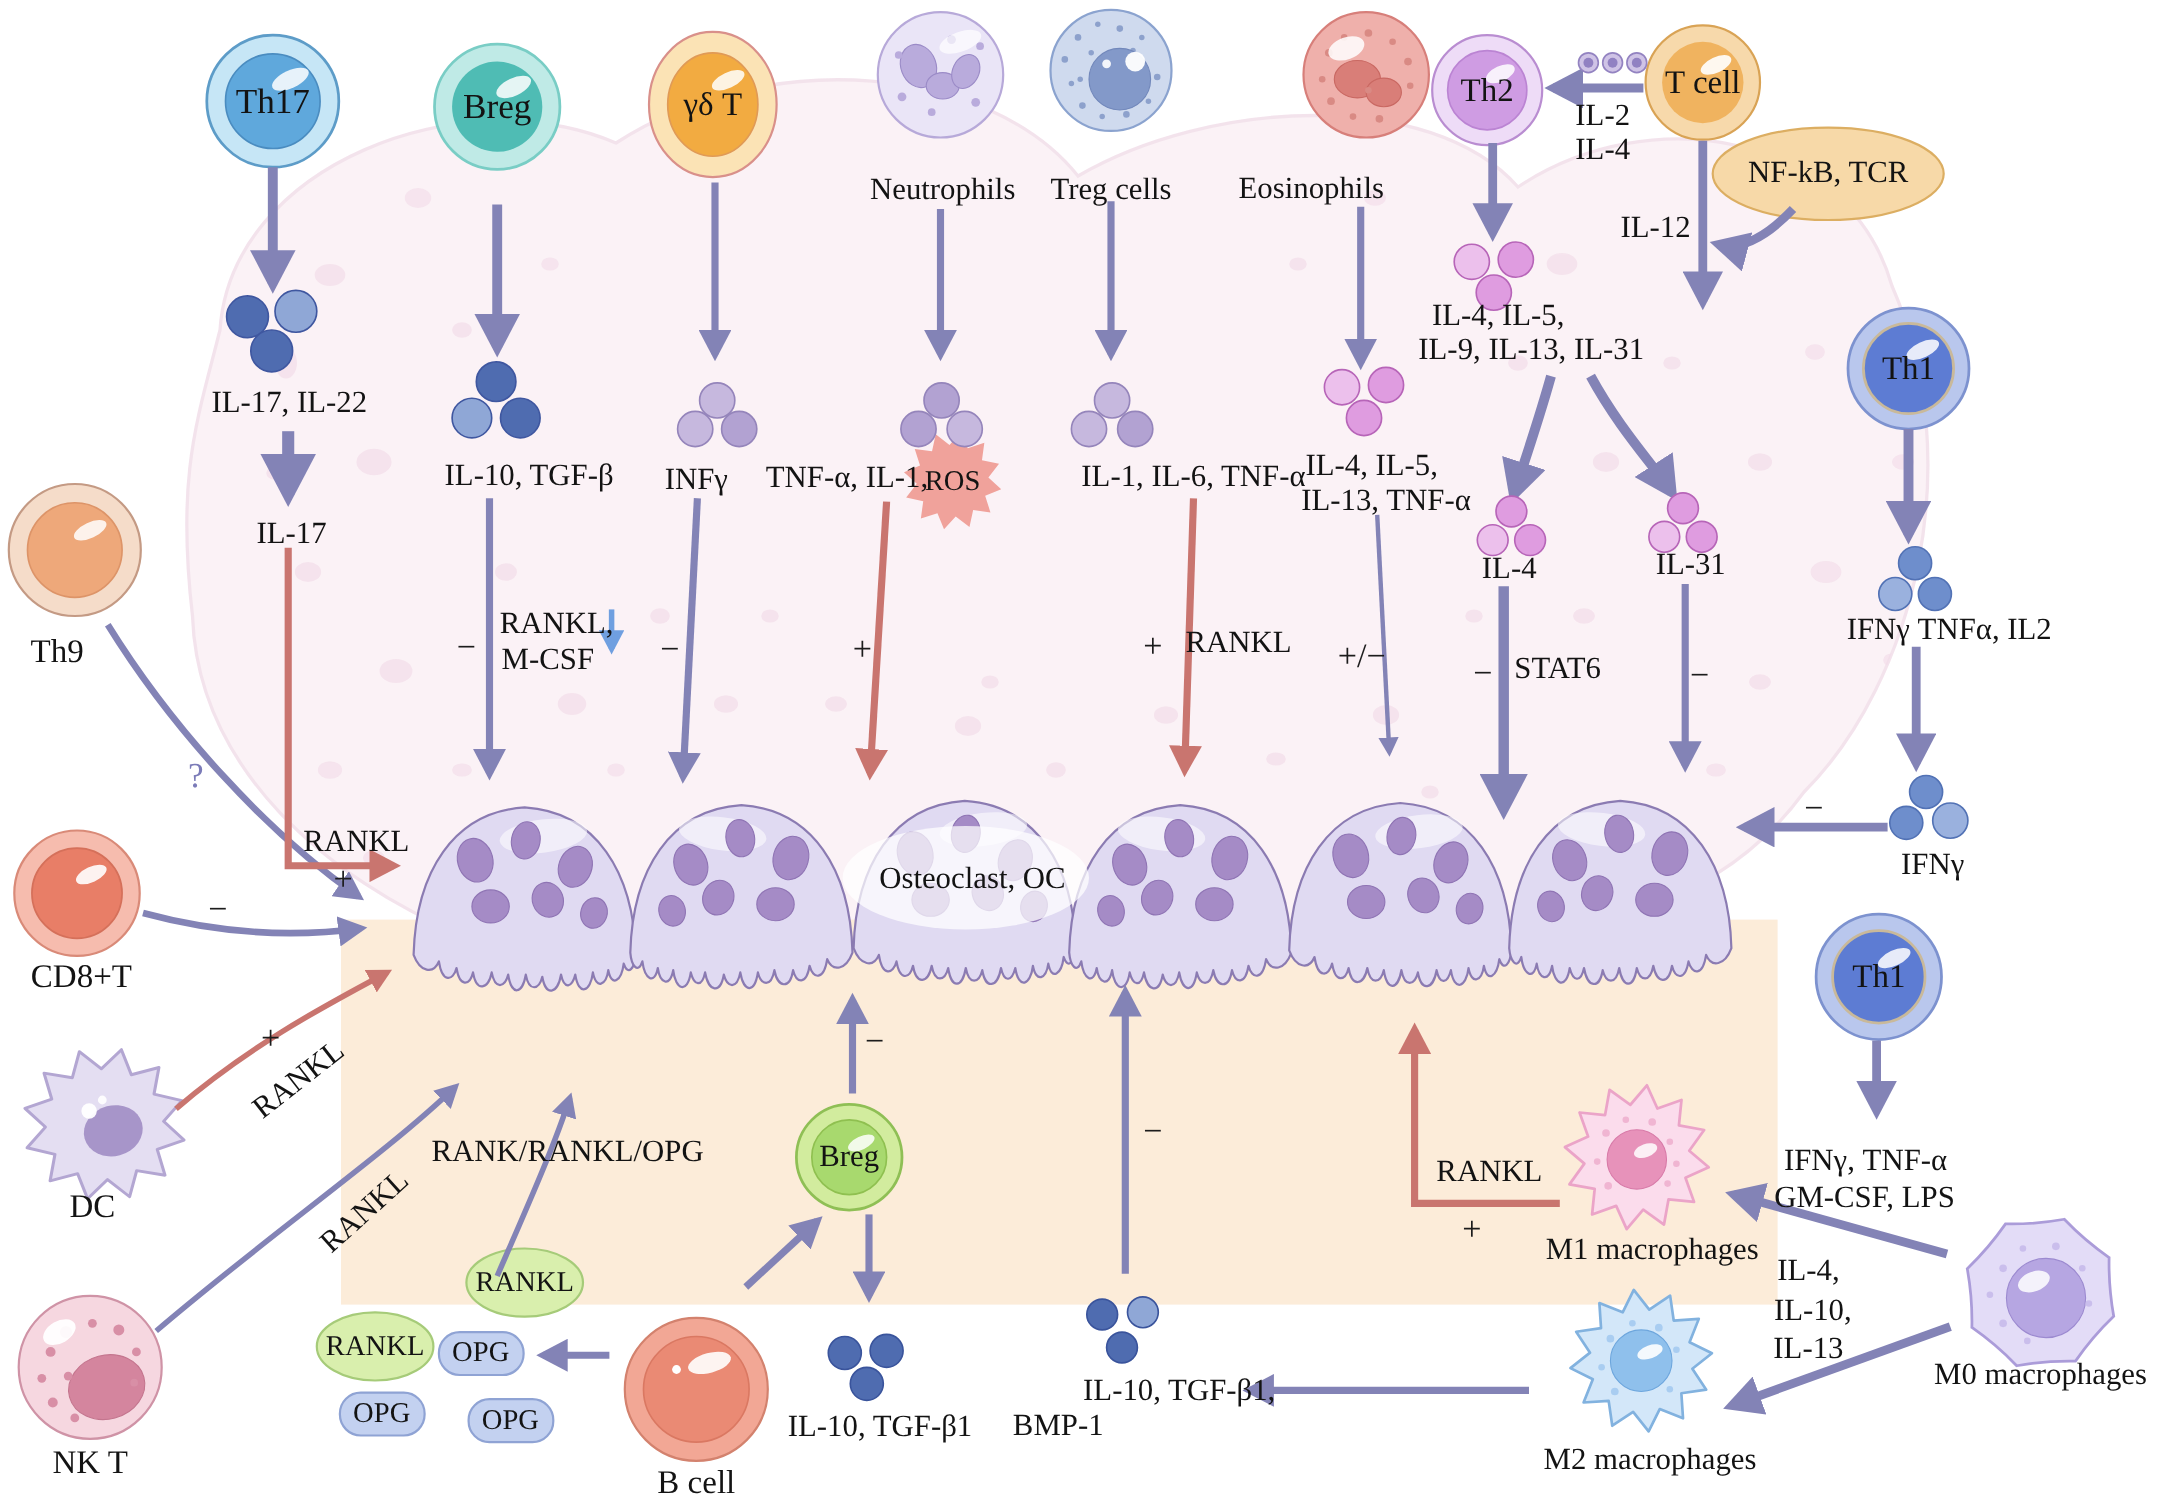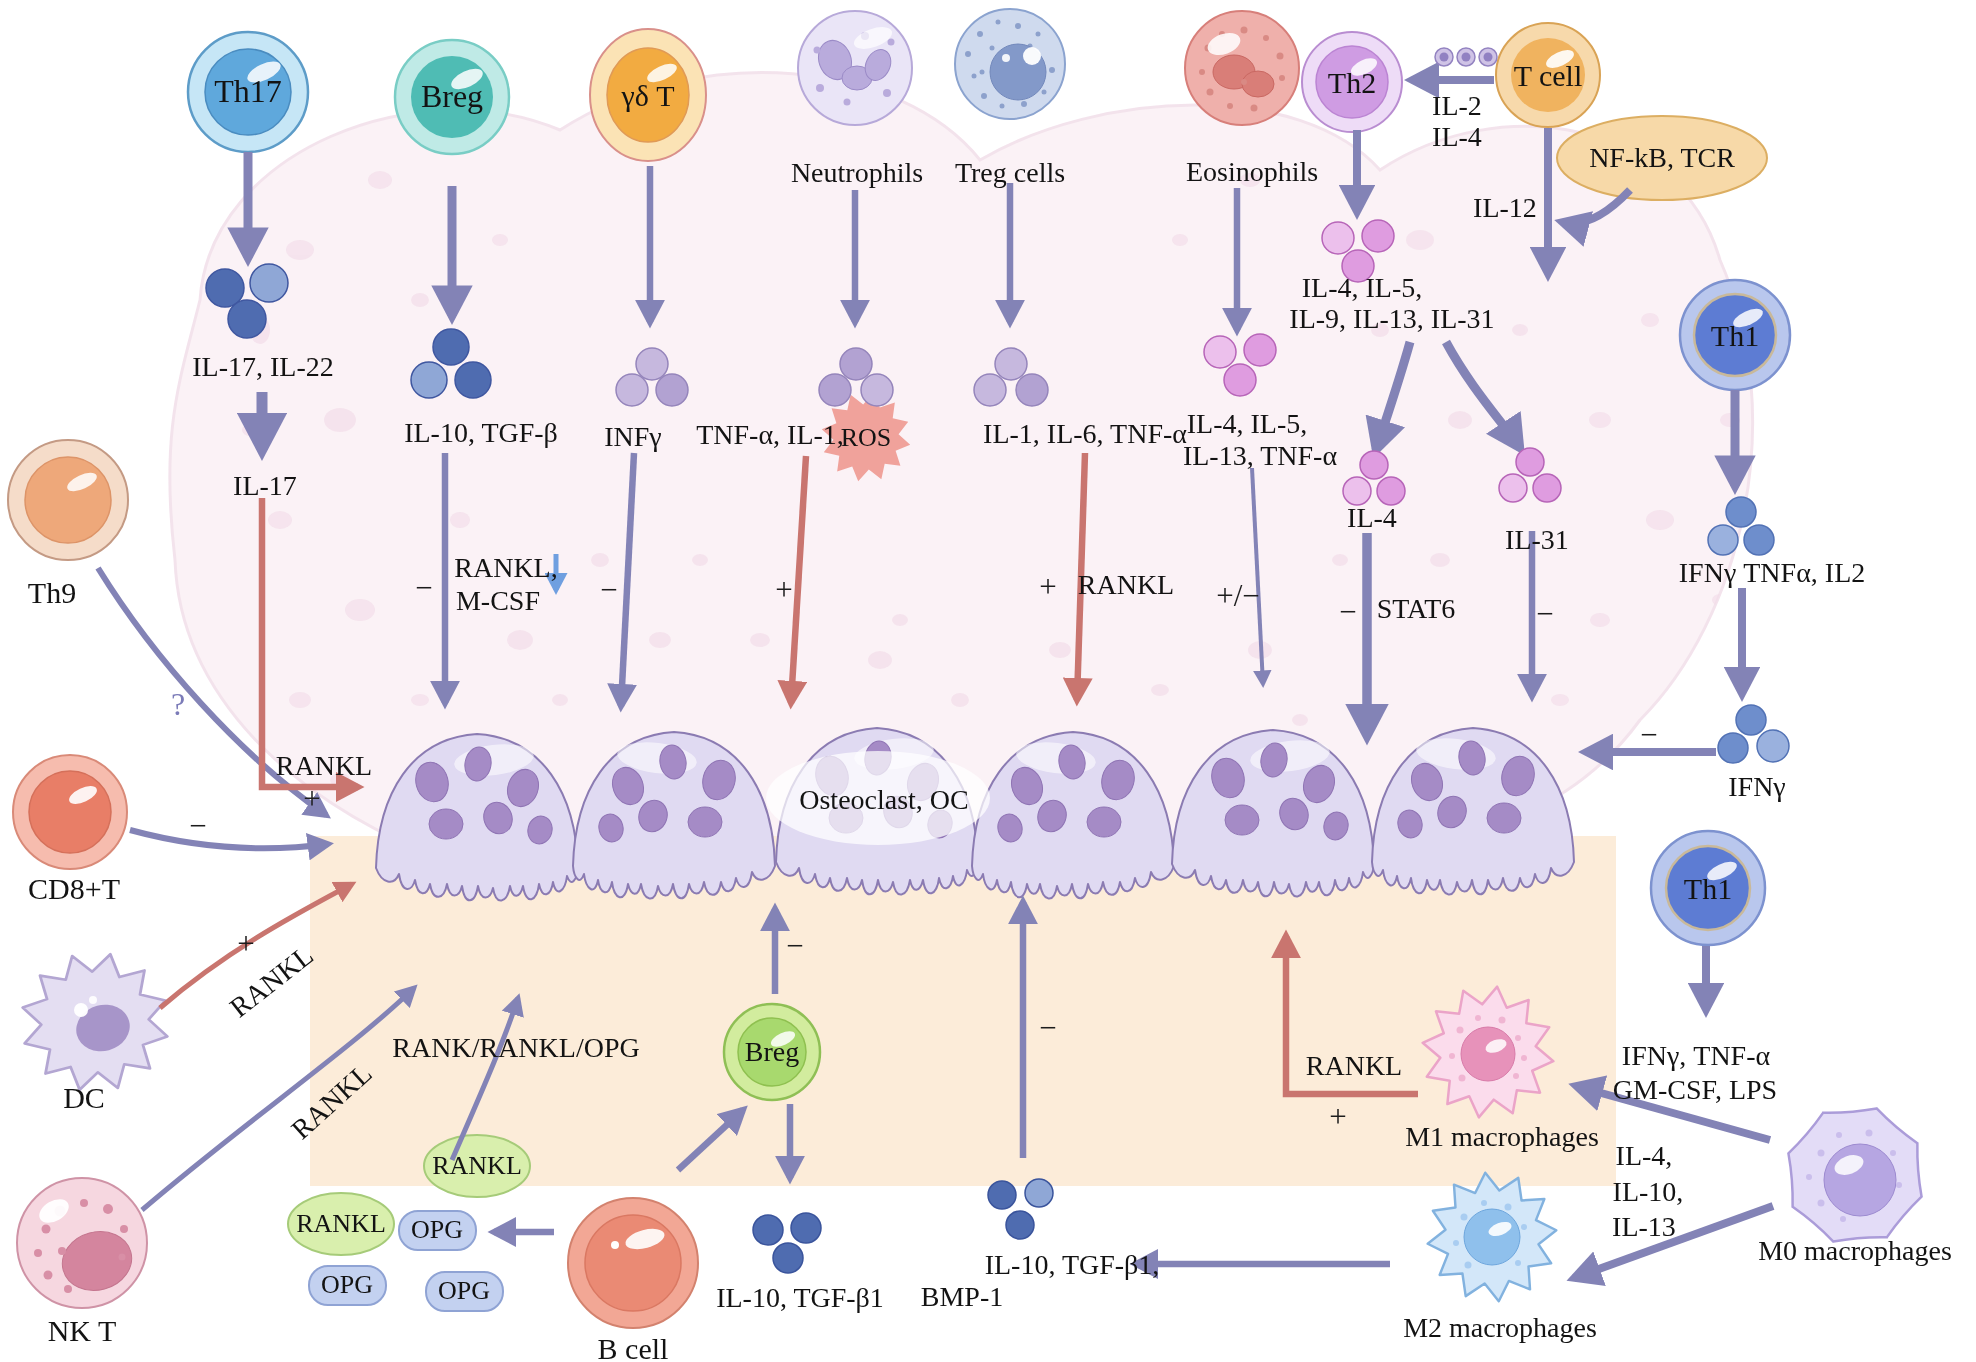--- a/index.html
+++ b/index.html
@@ -436,21 +436,21 @@
           <circle cx="1488" cy="57" r="4.5" fill="#9181c2" stroke="none"></circle>
         </g>
   </g>
 </svg>
 
 <div class="t b32" style="left:248px;top:92px">Th17</div>
 <div class="t b32" style="left:452px;top:97px">Breg</div>
 <div class="t b30" style="left:648px;top:95px">γδ T</div>
 <div class="t" style="left:857px;top:173px">Neutrophils</div>
 <div class="t" style="left:1010px;top:173px">Treg cells</div>
-<div class="t" style="left:1252px;top:172px">Eosinophils</div>
+<div class="t" style="left:1192px;top:172px">Eosinophils</div>
 <div class="t b30" style="left:1352px;top:82px">Th2</div>
 <div class="t b30" style="left:1548px;top:75px">T cell</div>
 <div class="t" style="left:1662px;top:158px">NF-kB, TCR</div>
 <div class="t b30" style="left:1735px;top:335px">Th1</div>
 <div class="t b30" style="left:52px;top:592px">Th9</div>
 <div class="t b30" style="left:74px;top:888px">CD8+T</div>
 <div class="t b30" style="left:84px;top:1097px">DC</div>
 <div class="t b30" style="left:82px;top:1330px">NK T</div>
 <div class="t" style="left:772px;top:1052px">Breg</div>
 <div class="t b30" style="left:633px;top:1348px">B cell</div>
@@ -470,21 +470,21 @@
 <div class="t" style="left:770px;top:435px">TNF-α, IL-1,</div>
 <div class="t p26" style="left:866px;top:438px">ROS</div>
 <div class="t" style="left:1085px;top:434px">IL-1, IL-6, TNF-α</div>
 <div class="t" style="left:1126px;top:585px">RANKL</div>
 <div class="t" style="left:1247px;top:424px">IL-4, IL-5,</div>
 <div class="t" style="left:1260px;top:456px">IL-13, TNF-α</div>
 <div class="t" style="left:1362px;top:288px">IL-4, IL-5,</div>
 <div class="t" style="left:1392px;top:319px">IL-9, IL-13, IL-31</div>
 <div class="t" style="left:1372px;top:518px">IL-4</div>
 <div class="t" style="left:1416px;top:609px">STAT6</div>
-<div class="t" style="left:1537px;top:540px">IL-31</div>
+<div class="t" style="left:1537px;top:514px">IL-31</div>
 <div class="t" style="left:1457px;top:106px">IL-2</div>
 <div class="t" style="left:1457px;top:137px">IL-4</div>
 <div class="t" style="left:1505px;top:208px">IL-12</div>
 <div class="t" style="left:1772px;top:573px">IFNγ  TNFα,  IL2</div>
 <div class="t" style="left:1757px;top:787px">IFNγ</div>
 <div class="t rotA" style="left:272px;top:982px">RANKL</div>
 <div class="t rotB" style="left:332px;top:1102px">RANKL</div>
 <div class="t" style="left:516px;top:1048px">RANK/RANKL/OPG</div>
 <div class="t p26" style="left:477px;top:1166px">RANKL</div>
 <div class="t p26" style="left:341px;top:1224px">RANKL</div>

